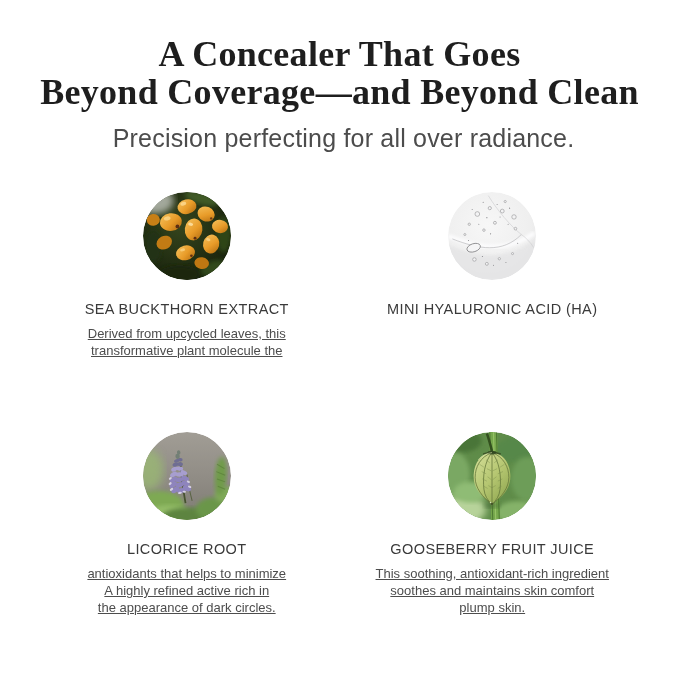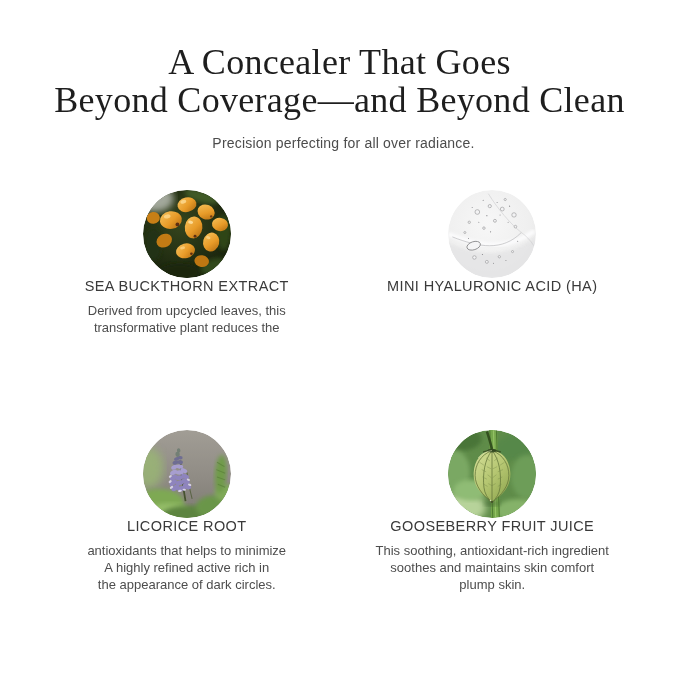--- a/index.html
+++ b/index.html
@@ -4,61 +4,62 @@
 <style>
   html,body{margin:0;padding:0;}
   body{
     width:679px;height:679px;background:#ffffff;
     font-family:"Liberation Sans", sans-serif;
     -webkit-font-smoothing:antialiased;
   }
   .page{width:679px;height:679px;overflow:hidden;text-align:center;background:#ffffff;}
   .title{
     font-family:"Liberation Serif", serif;
-    font-weight:400;
+    font-weight:700;
     font-size:36px;
     line-height:38px;
     color:#1e1e1e;
-    margin:16px;
+    margin:8px;
     padding-top:27px;
     letter-spacing:0.3px;
   }
   .title span{display:block;}
   .subtitle{
-    font-size:14px;
+    font-size:25px;
     color:#4c4c4c;
     margin-top:13px;
     letter-spacing:0.2px;
     margin-left:8px;
   }
   .grid{
     display:grid;
     grid-template-columns:1fr 1fr;
     width:611px;
     margin:39px auto 0;
   }
   .card{display:flex;flex-direction:column;align-items:center;}
   .card.row-top{min-height:240px;}
   .photo{
     width:88px;height:88px;border-radius:50%;overflow:hidden;flex:0 0 auto;
   }
   .photo svg{display:block;width:88px;height:88px;}
   .ing-name{
+    margin-top:21px;
     font-size:14.5px;
     letter-spacing:0.4px;
     color:#3a3a3a;
     font-weight:400;
   }
   .ing-desc{
     margin-top:8px;
     font-size:13px;
     line-height:17px;
     color:#4d4d4d;
   }
-  .ing-desc span{display:block;}
+  .ing-desc span{display:block;text-decoration:underline;}
 </style>
 </head>
 <body>
 
 <div class="page">
 
   <h1 class="title">
     <span>A Concealer That Goes</span>
     <span>Beyond Coverage—and Beyond Clean</span>
   </h1>
@@ -116,21 +117,21 @@
             <ellipse cx="33" cy="36" rx="4.6" ry="2.8" fill="#ffdf9a" opacity="0.7" transform="rotate(-10 33 36)"></ellipse>
             <ellipse cx="65" cy="44" rx="3.4" ry="2.2" fill="#ffe6ac" opacity="0.8" transform="rotate(8 65 44)"></ellipse>
             <ellipse cx="89" cy="65" rx="3" ry="2" fill="#ffdf9a" opacity="0.65" transform="rotate(16 89 65)"></ellipse>
             <ellipse cx="54" cy="79" rx="3.4" ry="2" fill="#ffdf9a" opacity="0.6" transform="rotate(-12 54 79)"></ellipse>
           </g>
         </svg>
       </div>
       <div class="ing-name">SEA BUCKTHORN EXTRACT</div>
       <div class="ing-desc">
         <span>Derived from upcycled leaves, this</span>
-        <span>transformative plant reduces the</span>
+        <span>transformative plant molecule the</span>
       </div>
     </div>
 
     <div class="card row-top">
       <div class="photo">
         <svg viewBox="0 0 120 120">
           <defs>
             <clipPath id="haClip">
                 <circle cx="60" cy="60" r="60"></circle>
               </clipPath>

